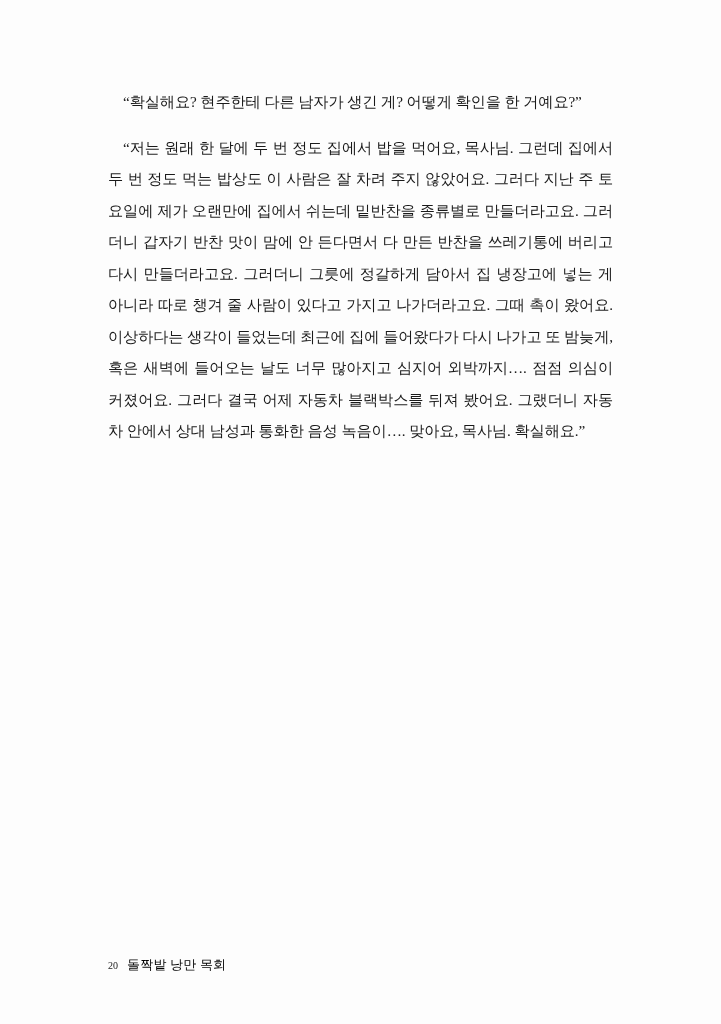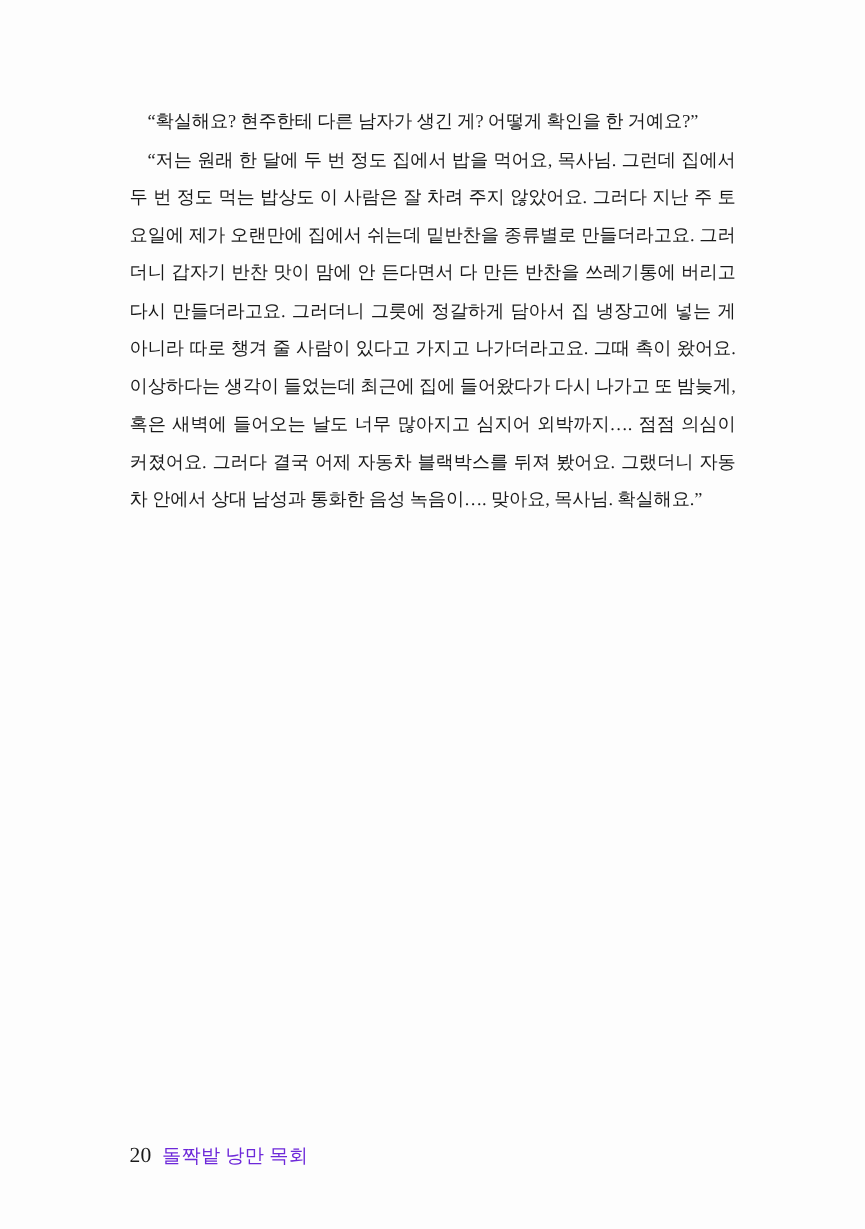--- a/index.html
+++ b/index.html
@@ -31,40 +31,40 @@
     margin: 0;
     font-size: 15.2px;
     line-height: 31.5px;
     text-align: justify;
     text-justify: inter-character;
     text-indent: 15px;
     word-break: break-all;
     letter-spacing: -0.1px;
   }
   .para + .para {
-    margin-top: 0;
+    margin-top: 14px;
   }
   .gap {
     height: 31px;
   }
   .footer {
     position: absolute;
     left: 108px;
     bottom: 50px;
     display: flex;
     align-items: baseline;
     gap: 9px;
   }
   .folio {
-    font-size: 18px;
+    font-size: 10px;
     color: #1a1a1a;
   }
   .running-title {
-    font-size: 16px;
-    color: #6d28d9;
+    font-size: 13px;
+    color: #000000;
     letter-spacing: 0.2px;
   }
 </style>
 </head>
 <body>
 
 <div class="page">
 
   <div class="content">
     <p class="para">“확실해요? 현주한테 다른 남자가 생긴 게? 어떻게 확인을 한 거예요?”</p>

